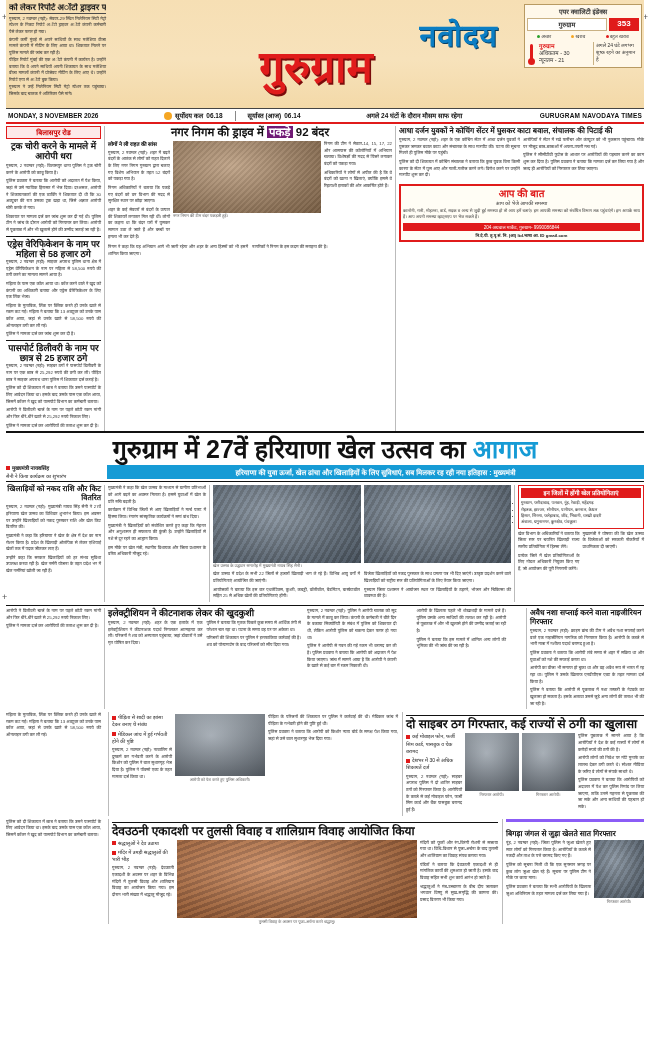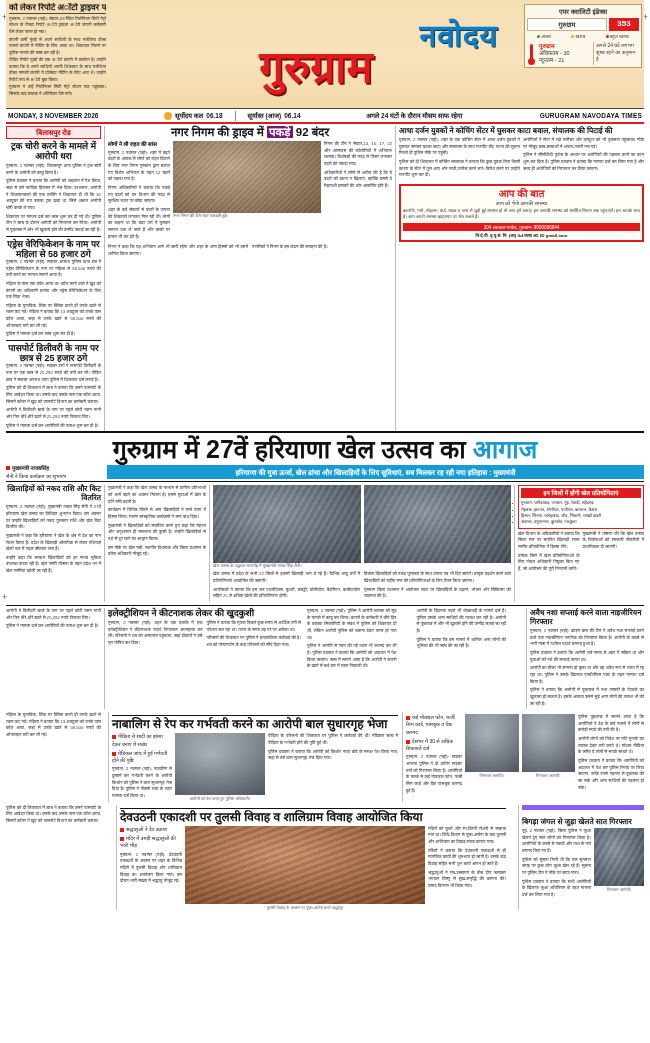--- a/index.html
+++ b/index.html
@@ -426,39 +426,39 @@
     </div>
   </div>
 
   <div style="display:flex;gap:4px;margin-top:3px;">
 
     <div style="width:98px;padding-right:3px;">
       <p class="body-txt">महिला के मुताबिक, लिंक पर क्लिक करते ही उनके खाते से रकम कट गई। महिला ने बताया कि 13 अक्टूबर को उनके पास कॉल आया, जहां से उनके खाते से 58,500 रुपये की ऑनलाइन ठगी कर ली गई।</p>
     </div>
 
     <div style="width:290px;border-left:1px solid #bbb;padding-left:3px;">
-      <div class="secthead">नाबालिग से रेप कर गर्भवती करने का आरोपी बाल सुधारगृह भेजा</div>
       <div style="display:flex;gap:3px;margin-top:2px;">
         <div style="width:60px;">
           <div class="bullet-line"><i class="red-sq"></i><span>पीड़िता से शादी का झांसा देकर बनाए थे संबंध</span></div>
           <div class="bullet-line" style="margin-top:2px;"><i class="red-sq"></i><span>मेडिकल जांच में हुई गर्भवती होने की पुष्टि</span></div>
           <p class="body-txt" style="margin-top:2px;">गुरुग्राम, 2 नवम्बर (नहो): नाबालिग से दुष्कर्म कर गर्भवती करने के आरोपी किशोर को पुलिस ने बाल सुधारगृह भेज दिया है। पुलिस ने पॉक्सो एक्ट के तहत मामला दर्ज किया था।</p>
         </div>
         <div style="width:90px;">
           <div class="photo portrait" style="height:62px;"></div>
           <div class="pcap">आरोपी को पेश करते हुए पुलिस अधिकारी।</div>
         </div>
         <div style="flex:1;">
           <p class="body-txt">पीड़िता के परिजनों की शिकायत पर पुलिस ने कार्रवाई की थी। मेडिकल जांच में पीड़िता के गर्भवती होने की पुष्टि हुई थी।</p>
           <p class="body-txt">पुलिस प्रवक्ता ने बताया कि आरोपी को किशोर न्याय बोर्ड के समक्ष पेश किया गया, जहां से उसे बाल सुधारगृह भेज दिया गया।</p>
         </div>
       </div>
     </div>
 
     <div style="flex:1;border-left:1px solid #bbb;padding-left:3px;">
+      <div class="secthead">दो साइबर ठग गिरफ्तार, कई राज्यों से ठगी का खुलासा</div>
       <div style="display:flex;gap:3px;margin-top:2px;">
         <div style="width:56px;">
           <div class="bullet-line"><i class="red-sq"></i><span>कई मोबाइल फोन, फर्जी सिम कार्ड, पासबुक व चेक बरामद</span></div>
           <div class="bullet-line" style="margin-top:2px;"><i class="red-sq"></i><span>देशभर में 30 से अधिक शिकायतें दर्ज</span></div>
           <p class="body-txt" style="margin-top:2px;">गुरुग्राम, 2 नवम्बर (नहो): साइबर अपराध पुलिस ने दो शातिर साइबर ठगों को गिरफ्तार किया है। आरोपियों के कब्जे से कई मोबाइल फोन, फर्जी सिम कार्ड और बैंक पासबुक बरामद हुई हैं।</p>
         </div>
         <div class="two-photos" style="width:110px;">
           <div>
             <div class="photo portrait" style="height:58px;"></div>
             <div class="pcap">गिरफ्तार आरोपी।</div>
@@ -470,21 +470,21 @@
         </div>
         <div style="flex:1;">
           <p class="body-txt">पुलिस पूछताछ में सामने आया है कि आरोपियों ने देश के कई राज्यों में लोगों से करोड़ों रुपये की ठगी की है।</p>
           <p class="body-txt">आरोपी लोगों को निवेश पर मोटे मुनाफे का लालच देकर ठगी करते थे। सोशल मीडिया के जरिए वे लोगों से संपर्क साधते थे।</p>
           <p class="body-txt">पुलिस प्रवक्ता ने बताया कि आरोपियों को अदालत में पेश कर पुलिस रिमांड पर लिया जाएगा, ताकि उनसे गहनता से पूछताछ की जा सके और अन्य साथियों की पहचान हो सके।</p>
         </div>
       </div>
     </div>
   </div>
 
-  <div style="display:flex;gap:12px;margin-top:3px;">
+  <div style="display:flex;gap:4px;margin-top:3px;">
     <div style="width:98px;padding-right:3px;">
       <p class="body-txt">पुलिस को दी शिकायत में छात्र ने बताया कि उसने पासपोर्ट के लिए आवेदन किया था। इसके बाद उसके पास एक कॉल आया, जिसमें कॉलर ने खुद को पासपोर्ट विभाग का कर्मचारी बताया।</p>
     </div>
 
     <div style="width:390px;border-left:1px solid #bbb;padding-left:3px;">
       <div class="secthead">देवउठनी एकादशी पर तुलसी विवाह व शालिग्राम विवाह आयोजित किया</div>
       <div style="display:flex;gap:3px;margin-top:2px;">
         <div style="width:62px;">
           <div class="bullet-line"><i class="red-sq"></i><span>श्रद्धालुओं ने देव उठाया</span></div>
           <div class="bullet-line" style="margin-top:2px;"><i class="red-sq"></i><span>मंदिर में उमड़ी श्रद्धालुओं की भारी भीड़</span></div>
@@ -496,21 +496,21 @@
         </div>
         <div style="width:78px;">
           <p class="body-txt">मंदिरों को फूलों और रंग-बिरंगी रोशनी से सजाया गया था। विधि-विधान से पूजा-अर्चना के बाद तुलसी और शालिग्राम का विवाह संपन्न कराया गया।</p>
           <p class="body-txt">पंडितों ने बताया कि देवउठनी एकादशी से ही मांगलिक कार्यों की शुरुआत हो जाती है। इसके बाद विवाह सहित सभी शुभ कार्य आरंभ हो जाते हैं।</p>
           <p class="body-txt">श्रद्धालुओं ने मंत्र-उच्चारण के बीच दीप जलाकर भगवान विष्णु से सुख-समृद्धि की कामना की। प्रसाद वितरण भी किया गया।</p>
         </div>
       </div>
     </div>
 
     <div style="flex:1;border-left:1px solid #bbb;padding-left:3px;">
-      <div class="hl h-sm" style="border-top:5px solid #8b5cf6;padding-top:8px;">बिगड़ा जंगल से जुड़ा खेलते सात गिरफ्तार</div>
+      <div class="hl h-sm" style="border-top:3px solid #8b5cf6;padding-top:8px;">बिगड़ा जंगल से जुड़ा खेलते सात गिरफ्तार</div>
       <div style="display:flex;gap:3px;margin-top:2px;">
         <div style="flex:1">
           <p class="body-txt">नूंह, 2 नवम्बर (नहो): जिला पुलिस ने जुआ खेलते हुए सात लोगों को गिरफ्तार किया है। आरोपियों के कब्जे से नकदी और ताश के पत्ते बरामद किए गए हैं।</p>
           <p class="body-txt">पुलिस को सूचना मिली थी कि एक सुनसान जगह पर कुछ लोग जुआ खेल रहे हैं। सूचना पर पुलिस टीम ने मौके पर छापा मारा।</p>
           <p class="body-txt">पुलिस प्रवक्ता ने बताया कि सभी आरोपियों के खिलाफ जुआ अधिनियम के तहत मामला दर्ज कर लिया गया है।</p>
         </div>
         <div style="width:50px;">
           <div class="photo crowd" style="height:58px;"></div>
           <div class="pcap">गिरफ्तार आरोपी।</div>
         </div>

